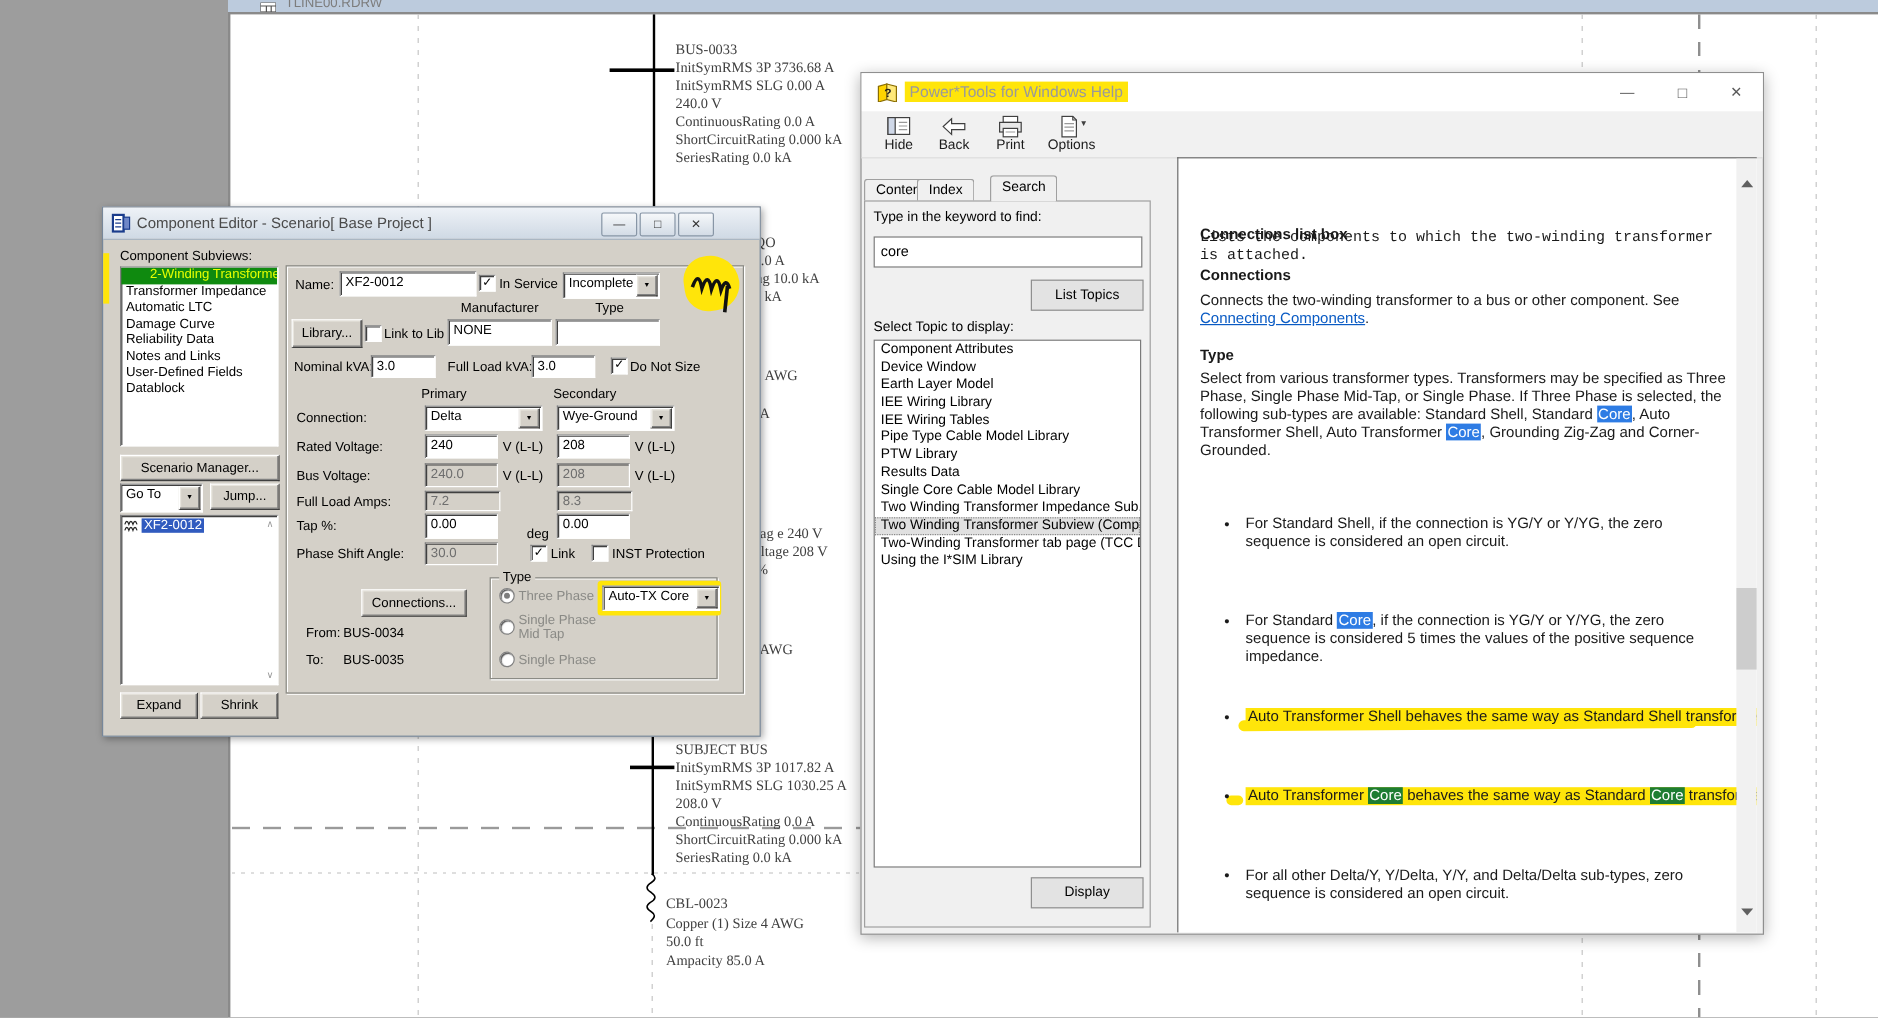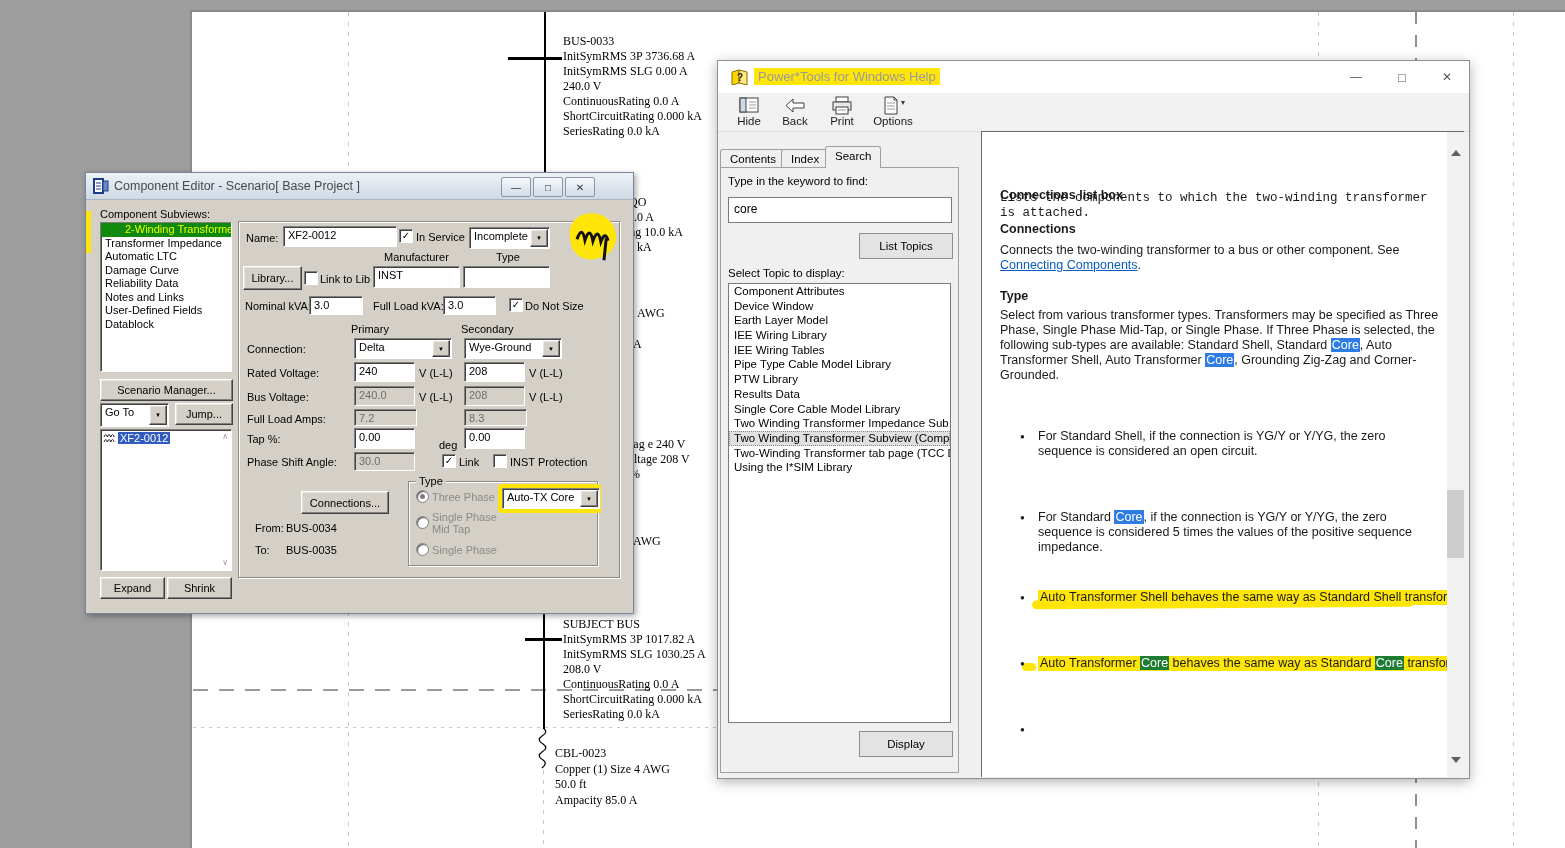--- a/index.html
+++ b/index.html
@@ -2,21 +2,21 @@
 <html><head>
 <meta charset="utf-8">
 <style>
   html,body{margin:0;padding:0;background:#9d9d9d;}
   #stage{position:relative;width:1565px;height:848px;overflow:hidden;background:#9d9d9d;
          font-family:"Liberation Sans",sans-serif;-webkit-font-smoothing:antialiased;}
   .abs{position:absolute;}
   
   .topbar{background:#bccbdd;}
   .canvas{background:#ffffff;border-top:2px solid #8a8a8a;border-left:2px solid #8a8a8a;}
-  .serif{font-family:"Liberation Serif",serif;font-size:12px;line-height:15px;color:#000000;white-space:nowrap;}
+  .serif{font-family:"Liberation Serif",serif;font-size:12px;line-height:15px;color:#404040;white-space:nowrap;}
   .vline-solid{background:#000;width:2px;}
   .tick{background:#000;height:3px;}
   .vdash-light{width:1px;background:repeating-linear-gradient(180deg,#c6c6c6 0 4px,transparent 4px 10px);}
   .vdash-dark{width:2px;background:repeating-linear-gradient(180deg,#8f8f8f 0 12px,transparent 12px 23px);}
   .hdash-dark{height:2px;background:repeating-linear-gradient(90deg,#9a9a9a 0 15px,transparent 15px 26px);}
   .hdash-light{height:1px;background:repeating-linear-gradient(90deg,#c9c9c9 0 3px,transparent 3px 8px);}
   
   .win7{background:#d4d0c8;border:1px solid #77879a;box-shadow:2px 2px 6px rgba(0,0,0,.35);}
   .w7title{background:linear-gradient(#eef2f7,#cfd9e4);border-bottom:1px solid #aab6c2;
            font-size:12.5px;color:#4a4a4a;}
@@ -69,20 +69,29 @@
   .sb-arrow{width:0;height:0;border-left:5px solid transparent;border-right:5px solid transparent;}
   .sb-up{border-bottom:6px solid #606060;}
   .sb-down{border-top:6px solid #606060;}
   .nowrap{white-space:nowrap;}
 </style>
 </head>
 <body>
 
 <div id="stage">
 
+  <div class="abs topbar" style="left:190px;top:0;width:1375px;height:10px;overflow:hidden;">
+    <svg class="abs" style="left:27px;top:2px;" width="13" height="8">
+        <rect x="0" y="0" width="13" height="8" fill="#fff" stroke="#555"></rect>
+        <line x1="0" y1="3" x2="13" y2="3" stroke="#555"></line>
+        <line x1="5" y1="3" x2="5" y2="8" stroke="#555"></line>
+        <line x1="9" y1="3" x2="9" y2="8" stroke="#555"></line>
+      </svg>
+    <div class="abs" style="left:48px;top:-3px;font-size:11px;color:#7d7d7d;">TLINE00.RDRW</div>
+  </div>
   <div class="abs canvas" style="left:190px;top:10px;width:1375px;height:838px;"></div>
 
   <div class="abs vdash-light" style="left:348px;top:12px;height:836px;"></div>
   <div class="abs vdash-light" style="left:1318px;top:12px;height:836px;"></div>
   <div class="abs vdash-light" style="left:1513px;top:12px;height:836px;"></div>
   <div class="abs vdash-dark" style="left:1415px;top:12px;height:836px;"></div>
   <div class="abs hdash-dark" style="left:193px;top:689px;width:524px;"></div>
   <div class="abs hdash-light" style="left:193px;top:727px;width:524px;"></div>
 
   <div class="abs vline-solid" style="left:544px;top:12px;height:160px;"></div>
@@ -203,21 +212,21 @@
     <svg class="abs" style="left:484px;top:42px;transform:rotate(6deg);" width="46" height="50">
       <path d="M7 26 q3.5 -15 8 0 q3.5 -15 8 0 q3.5 -15 8 0 q3 -12 7 -2" stroke="#111" fill="none" stroke-width="3"></path>
       <path d="M36 22 v22" stroke="#111" fill="none" stroke-width="3"></path>
     </svg>
 
     <div class="abs lbl" style="left:298px;top:78px;">Manufacturer</div>
     <div class="abs lbl" style="left:410px;top:78px;">Type</div>
     <div class="abs btn95" style="left:157px;top:93px;width:57px;height:22px;">Library...</div>
     <div class="abs cb" style="left:218px;top:98px;"></div>
     <div class="abs lbl" style="left:234px;top:100px;">Link to Lib</div>
-    <div class="abs inp95" style="left:287px;top:93px;width:81px;height:18px;">INST</div>
+    <div class="abs inp95" style="left:287px;top:93px;width:81px;height:18px;">NONE</div>
     <div class="abs inp95" style="left:377px;top:93px;width:81px;height:18px;"></div>
 
     <div class="abs lbl" style="left:159px;top:127px;">Nominal kVA:</div>
     <div class="abs inp95" style="left:223px;top:123px;width:48px;height:15px;">3.0</div>
     <div class="abs lbl" style="left:287px;top:127px;">Full Load kVA:</div>
     <div class="abs inp95" style="left:357px;top:123px;width:47px;height:15px;">3.0</div>
     <div class="abs cb" style="left:423px;top:125px;"><span>✓</span></div>
     <div class="abs lbl" style="left:439px;top:127px;">Do Not Size</div>
 
     <div class="abs lbl" style="left:265px;top:150px;">Primary</div>
@@ -344,21 +353,21 @@
           <path d="M14 1 L14 4 L17 4" fill="none" stroke="#404040"></path>
           <line x1="7" y1="7" x2="15" y2="7" stroke="#9a9a9a"></line>
           <line x1="7" y1="10" x2="15" y2="10" stroke="#9a9a9a"></line>
           <line x1="7" y1="13" x2="15" y2="13" stroke="#9a9a9a"></line>
           <text x="21" y="9" font-size="8" fill="#404040">▾</text>
         </svg>
       <span>Options</span>
     </div>
 
     <div class="abs tab" style="left:2px;top:88px;z-index:1;">Contents</div>
-    <div class="abs tab" style="left:63px;top:88px;z-index:1;">Index</div>
+    <div class="abs tab" style="left:46px;top:88px;z-index:1;">Index</div>
     <div class="abs tab" style="left:107px;top:85px;z-index:3;padding-bottom:6px;background:#f0f0f0;">Search</div>
     <div class="abs tabpanel" style="left:2px;top:106px;width:237px;height:604px;z-index:2;"></div>
     <div class="abs" style="left:10px;top:114px;font-size:11.5px;z-index:4;">Type in the keyword to find:</div>
     <div class="abs helpinp" style="left:10px;top:136px;width:212px;height:16px;z-index:4;">core</div>
     <div class="abs helpbtn" style="left:141px;top:172px;width:92px;height:24px;z-index:4;">List Topics</div>
     <div class="abs" style="left:10px;top:206px;font-size:11.5px;z-index:4;">Select Topic to display:</div>
     <div class="abs topiclist" style="left:10px;top:222px;width:221px;height:438px;z-index:4;">
       <div class="topic">Component Attributes</div>
       <div class="topic">Device Window</div>
       <div class="topic">Earth Layer Model</div>
@@ -399,20 +408,21 @@
       <div class="abs bullet-dot" style="left:38px;top:458px;">●</div>
       <div class="abs para nowrap hl" style="left:56px;top:458px;padding:0 2px;">Auto Transformer Shell behaves the same way as Standard Shell transformer.</div>
 
       <div class="abs" style="left:40px;top:531px;width:14px;height:8px;background:#ffe50a;border-radius:4px;"></div>
       <div class="abs bullet-dot" style="left:38px;top:524px;">●</div>
       <div class="abs para nowrap hl" style="left:56px;top:524px;padding:0 2px;">
         <span>Auto Transformer </span><span class="core-green">Core</span><span> behaves the same way as Standard </span><span class="core-green">Core</span><span> transformer.</span>
       </div>
 
       <div class="abs bullet-dot" style="left:38px;top:590px;">●</div>
+      <div class="abs para" style="left:56px;top:590px;width:392px;">For all other Delta/Y, Y/Delta, Y/Y, and Delta/Delta sub-types, zero sequence is considered an open circuit.</div>
 
       <div class="abs sb-track" style="right:0;top:0;width:17px;height:645px;"></div>
       <div class="abs" style="right:3px;top:18px;">
           <div class="sb-arrow sb-up"></div>
         </div>
       <div class="abs sb-thumb" style="right:0;top:358px;width:17px;height:68px;"></div>
       <div class="abs" style="right:3px;bottom:14px;">
           <div class="sb-arrow sb-down"></div>
         </div>
     </div>

